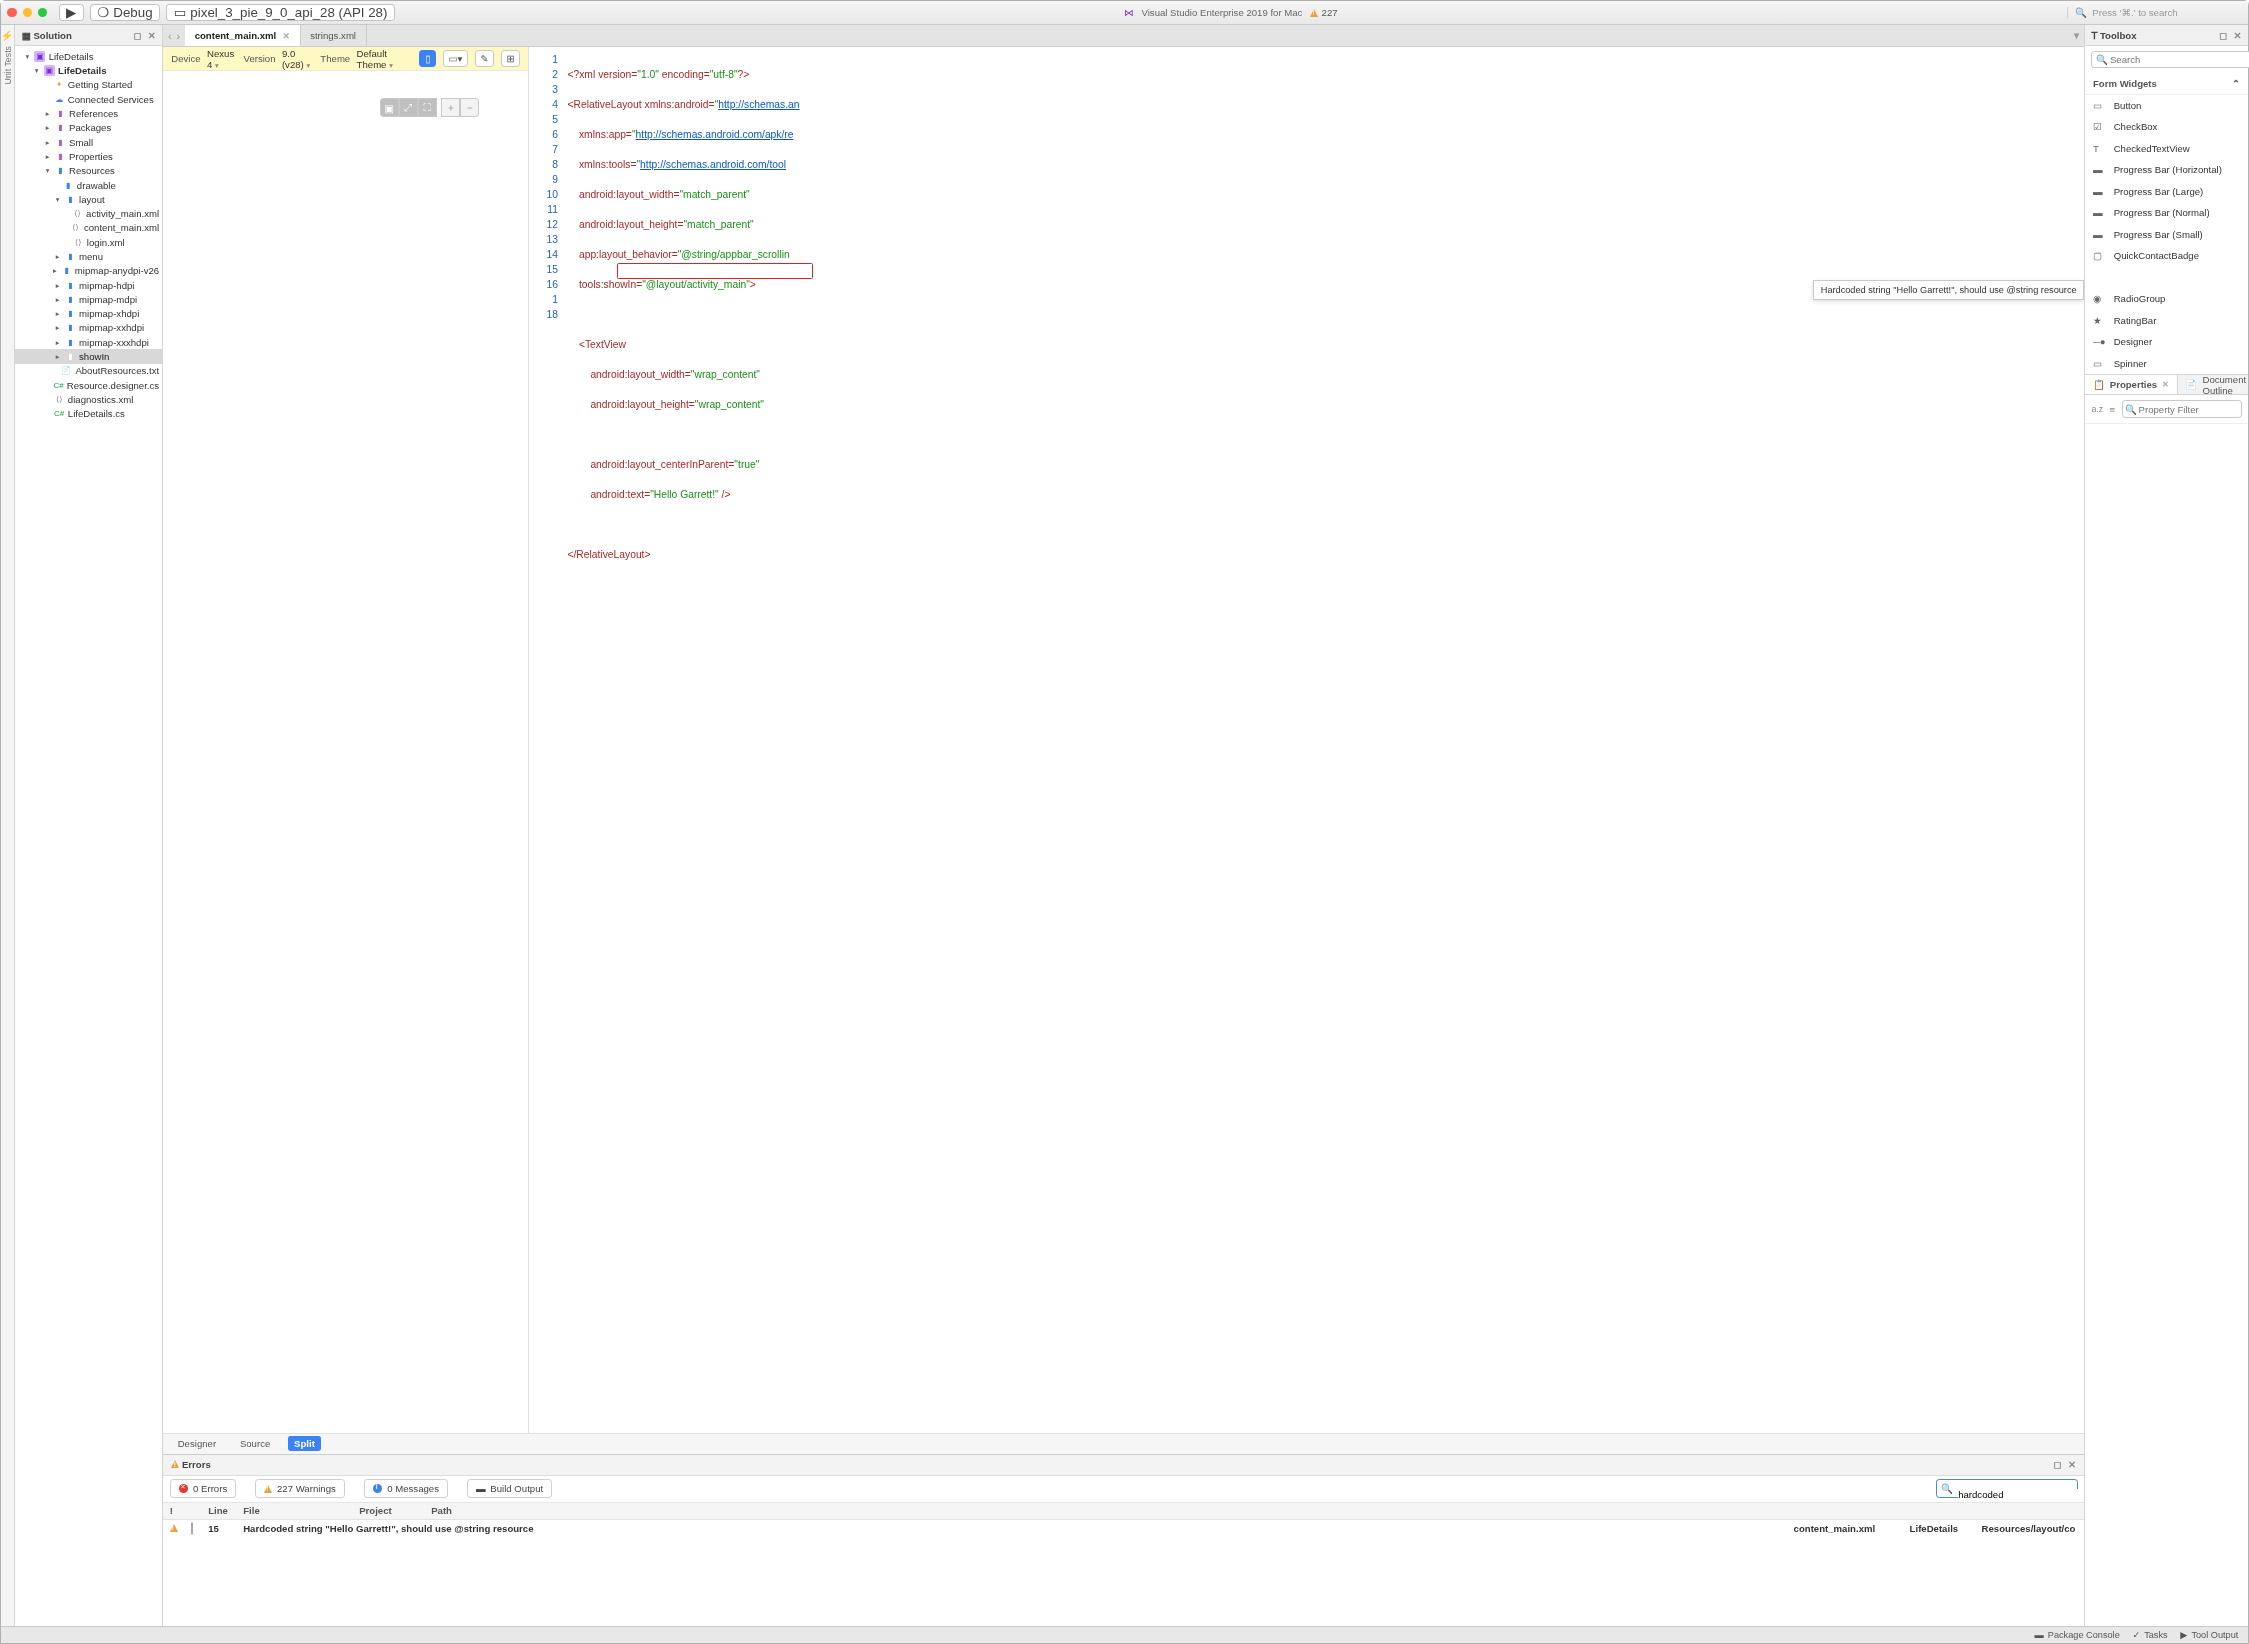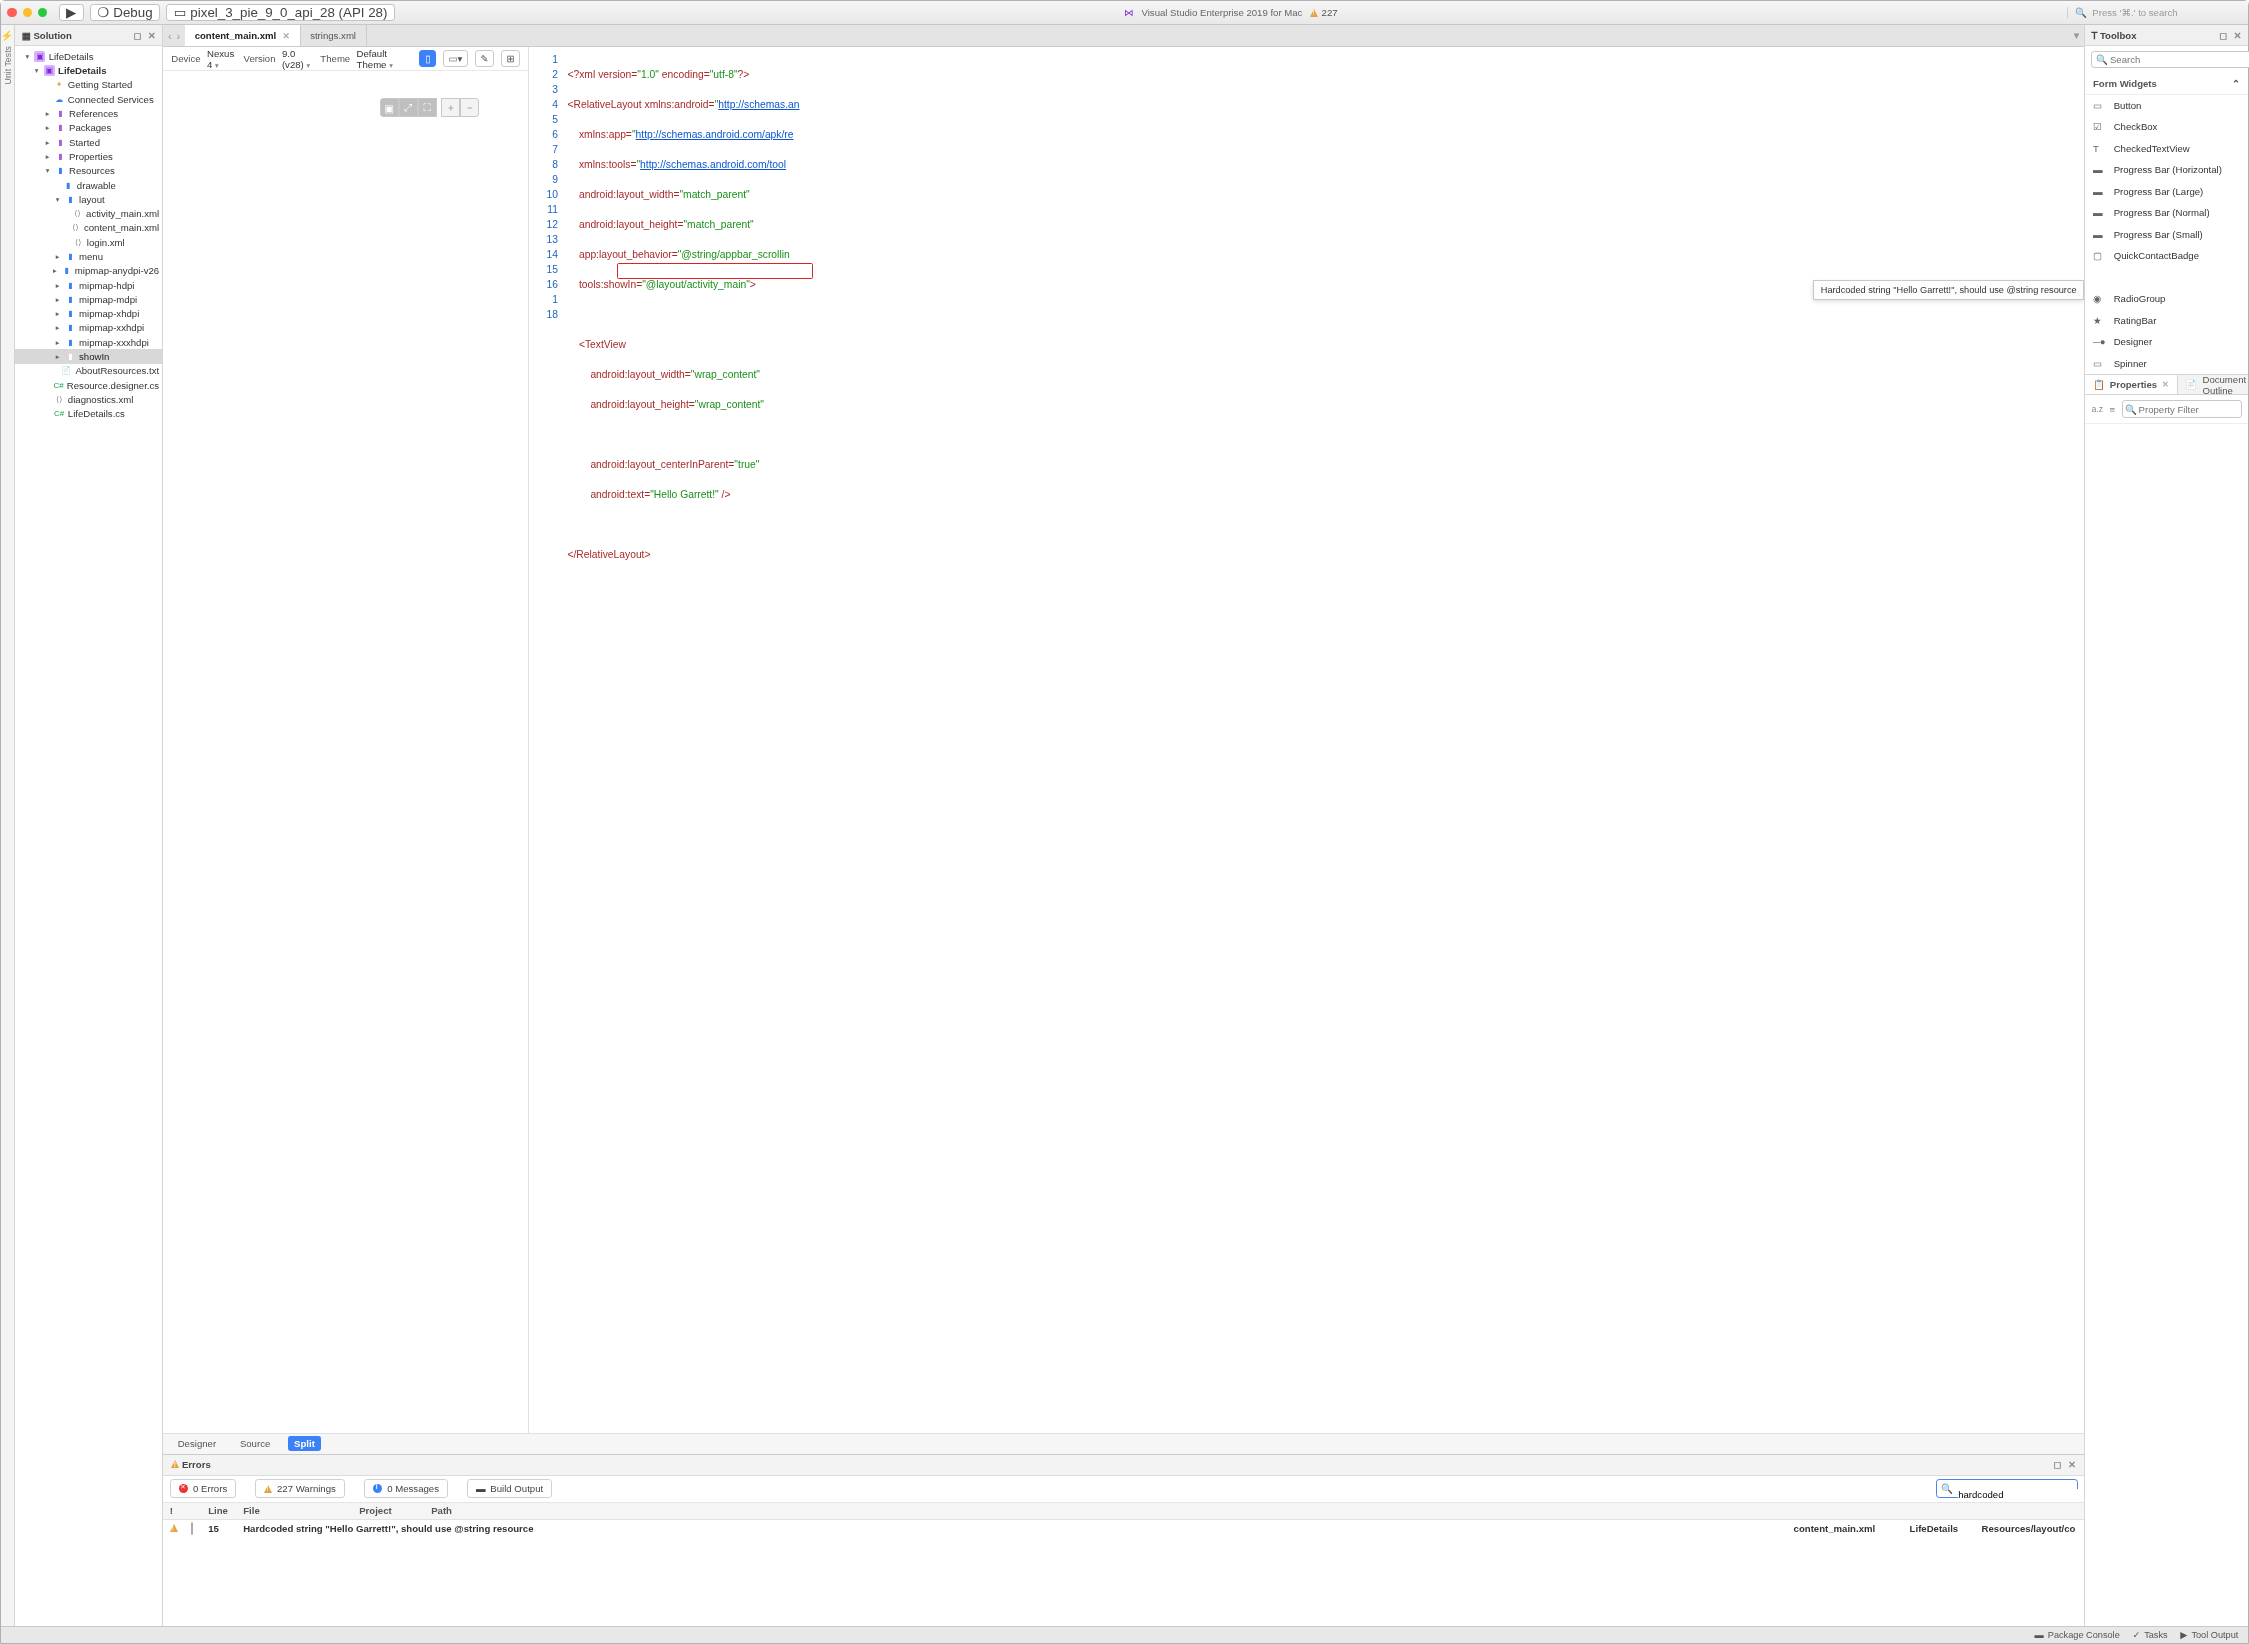--- a/index.html
+++ b/index.html
@@ -34,21 +34,21 @@
 .fi-file { color: #888; }
 .fi-cs { color: #1a9e52; }
 .center { flex: 1; display: flex; flex-direction: column; min-width: 0; }
 .tabsbar { height: 22px; display: flex; align-items: stretch; background: #e4e4e4; border-bottom: 0.8px solid #ccc; }
 .navbtns { display: flex; align-items: center; padding: 0 4.8px; gap: 4.8px; color: #999; }
 .navbtns span { font-size: 11px; }
 .ftab { display: flex; align-items: center; padding: 0 9.6px; gap: 6.4px; border-right: 0.8px solid #ccc; color: #555; position: relative; }
 .ftab.active { background: #fff; font-weight: 600; color: #222; }
 .ftab .x { color: #aaa; font-size: 8.8px; }
 .designer-wrap { flex: 1; display: flex; min-height: 0; }
-.dleft { flex: 0 0 366px; display: flex; flex-direction: column; border-right: 0.8px solid #e0e0e0; background: #ffffff; }
+.dleft { flex: 0 0 366px; display: flex; flex-direction: column; border-right: 0.8px solid #e0e0e0; background: #fef9c3; }
 .dtoolbar { height: 24px; display: flex; align-items: center; gap: 6.4px; padding: 0 8px; color: #555; border-bottom: 0.8px solid #e8e8e8; font-size: 9.6px; }
 .dtoolbar .sel { color: #333; }
 .dtoolbar .chev { color: #888; font-size: 7.2px; }
 .dtoolbar .spacer { flex: 1; }
 .dtoolbar .pill { height: 17.5px; padding: 0 4.8px; border: 0.8px solid #c8c8c8; border-radius: 3.2px; display: inline-flex; align-items: center; justify-content: center; background: #fff; }
 .dtoolbar .pill.blue { background: #3b82f6; color: #fff; border-color: #3b82f6; }
 .preview-area { flex: 1; display: flex; align-items: flex-start; justify-content: center; padding: 16px 0; background: #fff; position: relative; }
 .phone { width: 255px; height: 422px; background: #2b2b2b; display: flex; flex-direction: column; color: #ddd; position: relative; }
 .phone .bar { height: 37px; background: #1f1f1f; display: flex; align-items: center; padding: 0 11px; color: #eee; font-size: 11px; }
 .phone .cnt { flex: 1; display: flex; align-items: center; justify-content: center; color: #bbb; font-size: 10.3px; }
@@ -192,21 +192,21 @@
         <div class="row">
             <span class="ind" style="width:22px"></span>
             <span class="twist">▸</span>
             <span class="ficon fi-folderp">▮</span>
             <span>Packages</span>
           </div>
         <div class="row">
             <span class="ind" style="width:22px"></span>
             <span class="twist">▸</span>
             <span class="ficon fi-folderp">▮</span>
-            <span>Started</span>
+            <span>Small</span>
           </div>
         <div class="row">
             <span class="ind" style="width:22px"></span>
             <span class="twist">▸</span>
             <span class="ficon fi-folderp">▮</span>
             <span>Properties</span>
           </div>
         <div class="row">
             <span class="ind" style="width:22px"></span>
             <span class="twist">▾</span>

